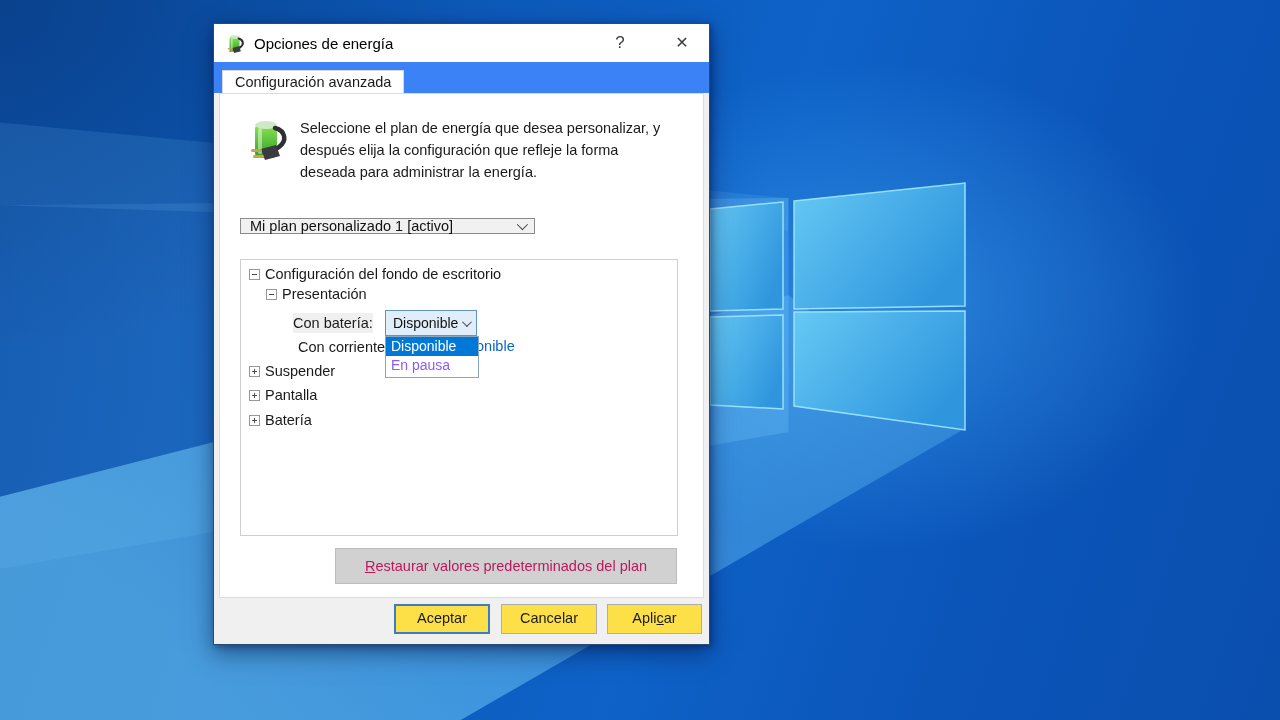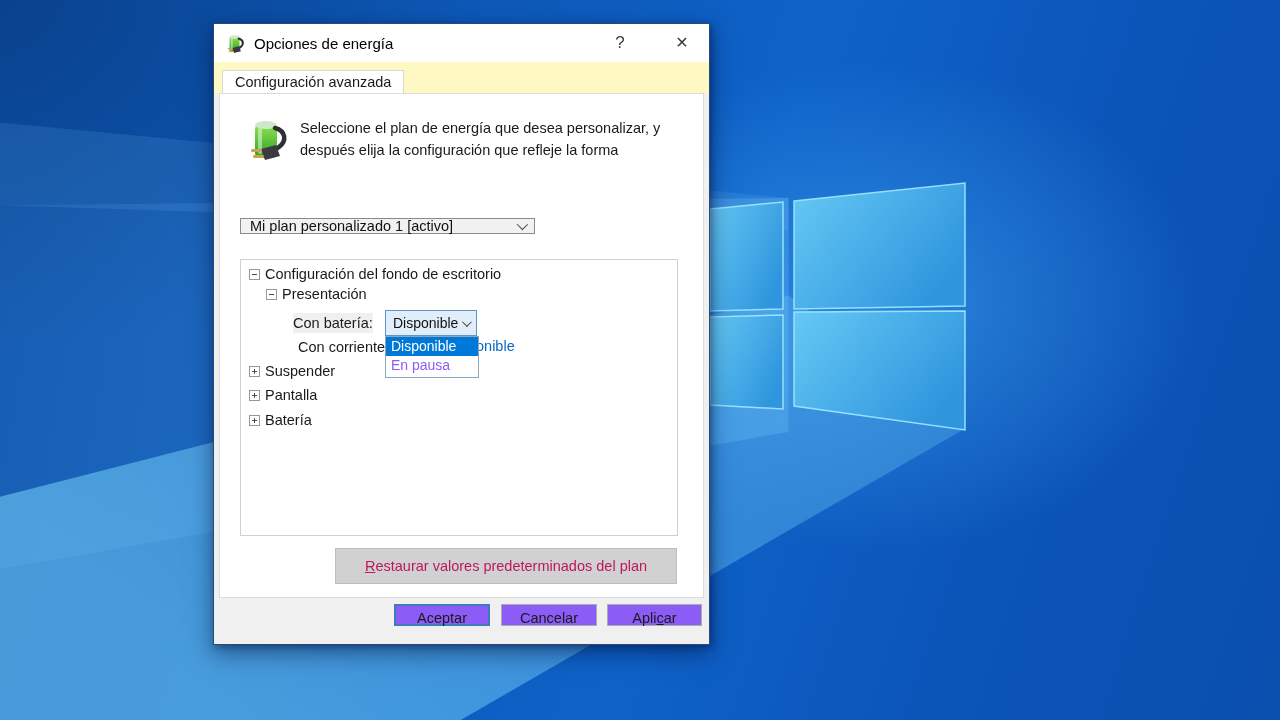--- a/index.html
+++ b/index.html
@@ -30,21 +30,21 @@
     box-shadow:0 8px 22px rgba(0,15,60,.5), 2px 2px 6px rgba(0,20,70,.35);
   }
   .titlebar { position:absolute; left:0; top:0; right:0; height:38px; background:#fff;
     display:flex; align-items:center; padding-left:11px; }
   .titlebar .app-title { font-size:15px; color:#000; margin-left:9px; }
   .cap-btn { position:absolute; top:6px; width:26px; height:26px; text-align:center;
     line-height:26px; color:#3c3c3c; cursor:default; }
   .help-btn { left:393px; font-size:17px; }
   .close-btn { left:455px; font-size:16px; }
 
-  .tabstrip { position:absolute; left:0; top:38px; right:0; height:31px; background:#fef9c3; }
+  .tabstrip { position:absolute; left:0; top:38px; right:0; height:31px; background:#3b82f6; }
   .tab { position:absolute; left:8px; bottom:-1px; height:24px; background:#fff;
     border:1px solid #d8d8d8; border-bottom:none; font-size:14.5px; color:#1a1a1a;
     padding:0 12px; line-height:22px; }
 
   .page { position:absolute; left:5px; top:69px; width:485px; height:505px;
     background:#fff; border:1px solid #dcdcdc; }
 
   .desc-icon { position:absolute; left:25px; top:20px; }
   .desc-text { position:absolute; left:80px; top:23px; font-size:14.5px; color:#1a1a1a;
     line-height:22px; white-space:nowrap; }
@@ -71,21 +71,21 @@
   .open-list { position:absolute; left:144px; top:76px; width:94px; z-index:6;
     background:#fff; border:1px solid #8ca6c0; padding-bottom:2px; font-size:14px; }
   .open-item { height:19px; line-height:19px; padding-left:5px; color:#8b5cf6; }
   .open-item.sel { background:#0078d7; color:#fff; }
   .link-value { position:absolute; left:206px; top:3px; color:#0a66c2; }
 
   
   .restore-btn { position:absolute; left:115px; top:454px; width:342px; height:36px;
     background:#d1d1d1; border:1px solid #bdbdbd; color:#be185d; font-size:14.5px;
     text-align:center; line-height:34px; }
-  .action-btn { position:absolute; top:580px; height:22px; background:#8b5cf6;
+  .action-btn { position:absolute; top:580px; height:30px; background:#fde047;
     border:1px solid #adadad; font-size:14.5px; color:#1a1a1a; text-align:center;
     line-height:27px; cursor:default; }
   .btn-accept { left:180px; width:96px; border:2px solid #3d7dbd; line-height:25px; }
   .btn-cancel { left:287px; width:96px; }
   .btn-apply  { left:393px; width:95px; }
   u { text-decoration:underline; }
 </style>
 </head>
 <body>
 
@@ -140,20 +140,21 @@
         <rect x="13" y="14" width="4" height="26" rx="2" fill="rgba(255,255,255,.45)"></rect>
         <path d="M30 14 C 41 17, 42 27, 34 33 C 30 36, 25 38, 21 40" stroke="#2e2e33" stroke-width="4.5" fill="none" stroke-linecap="round"></path>
         <path d="M16 35 L31 31 L35 42 L20 46 Z" fill="#3a3a40"></path>
         <rect x="6" y="35" width="11" height="3" rx="1.5" fill="#caa24a"></rect>
         <rect x="8" y="41" width="11" height="3" rx="1.5" fill="#caa24a"></rect>
       </svg>
 
       <div class="desc-text">
         <div>Seleccione el plan de energía que desea personalizar, y</div>
         <div>después elija la configuración que refleje la forma</div>
+        <div>deseada para administrar la energía.</div>
       </div>
 
       <div class="plan-combo">
         <span>Mi plan personalizado 1 [activo]</span>
         <span class="chev"></span>
       </div>
 
       <div class="treebox">
 
         <div class="trow" style="top:2px;">

